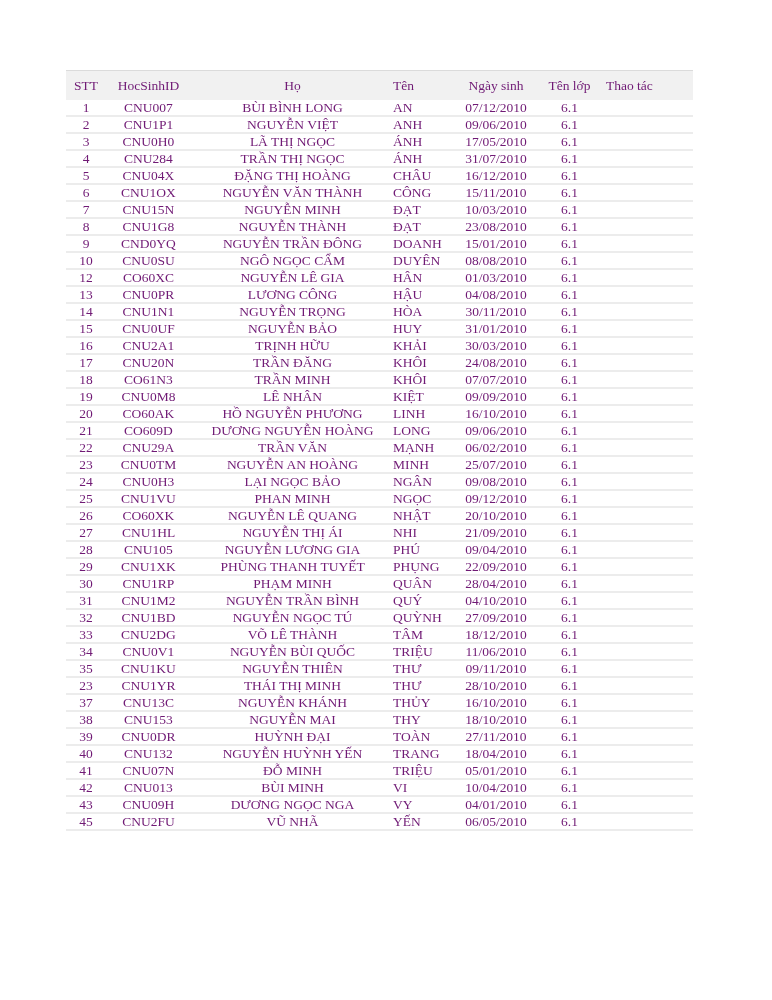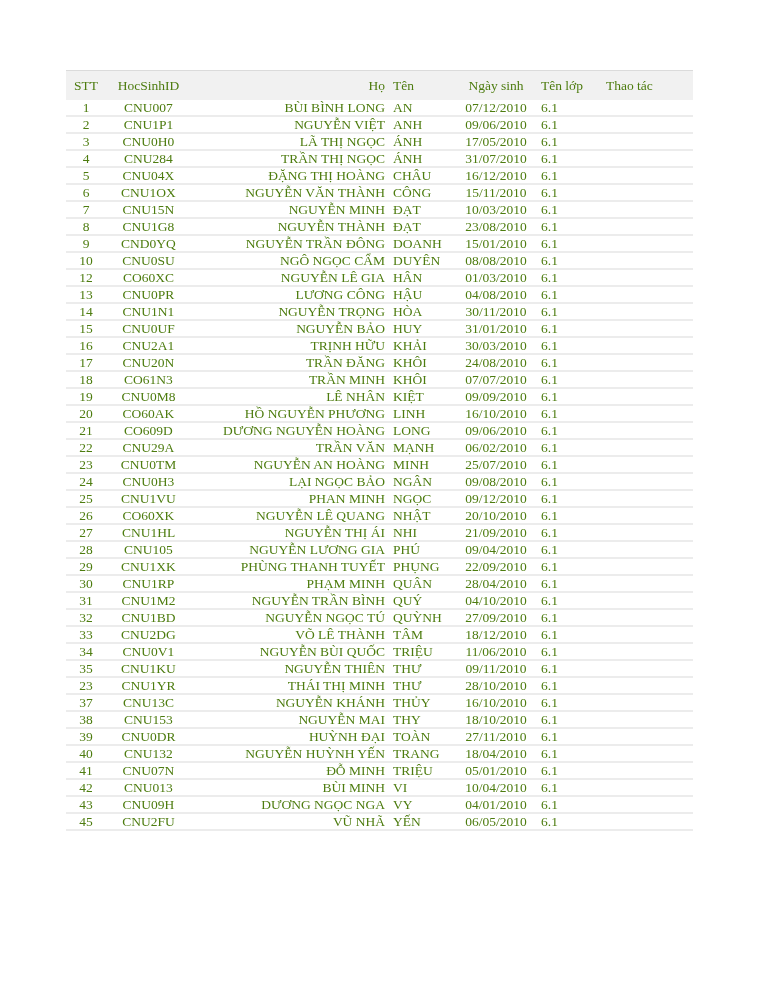--- a/index.html
+++ b/index.html
@@ -20,21 +20,21 @@
     position: absolute;
     left: 66px;
     top: 70px;
     width: 627px;
   }
   table.students {
     border-collapse: collapse;
     table-layout: fixed;
     width: 627px;
     font-size: 13.5px;
-    color: #4d7c0f;
+    color: #701a75;
   }
   table.students thead th {
     background: #f1f1f1;
     border-top: 1px solid #dbdbdb;
     height: 29px;
     font-weight: normal;
     padding: 0;
     vertical-align: middle;
     white-space: nowrap;
   }
@@ -43,24 +43,24 @@
     line-height: 15px;
     padding: 0;
     border-bottom: 2px solid #ececec;
     vertical-align: middle;
     white-space: nowrap;
     overflow: visible;
   }
   
   .c-stt      { text-align: center; }
   .c-id       { text-align: center; }
-  .c-ho       { text-align: right; padding-left: 9px !important; }
+  .c-ho       { text-align: center; padding-left: 9px !important; }
   .c-ten      { text-align: left; padding-left: 8px !important; }
   .c-ngaysinh { text-align: center; }
-  .c-tenlop   { text-align: left; }
+  .c-tenlop   { text-align: center; }
   .c-thaotac  { text-align: left; padding-left: 8px !important; margin-left: 16px; }
 </style>
 </head>
 <body>
 
 <div class="page">
   <div class="table-wrap">
     <table class="students">
       <colgroup>
         <col style="width:40px">

